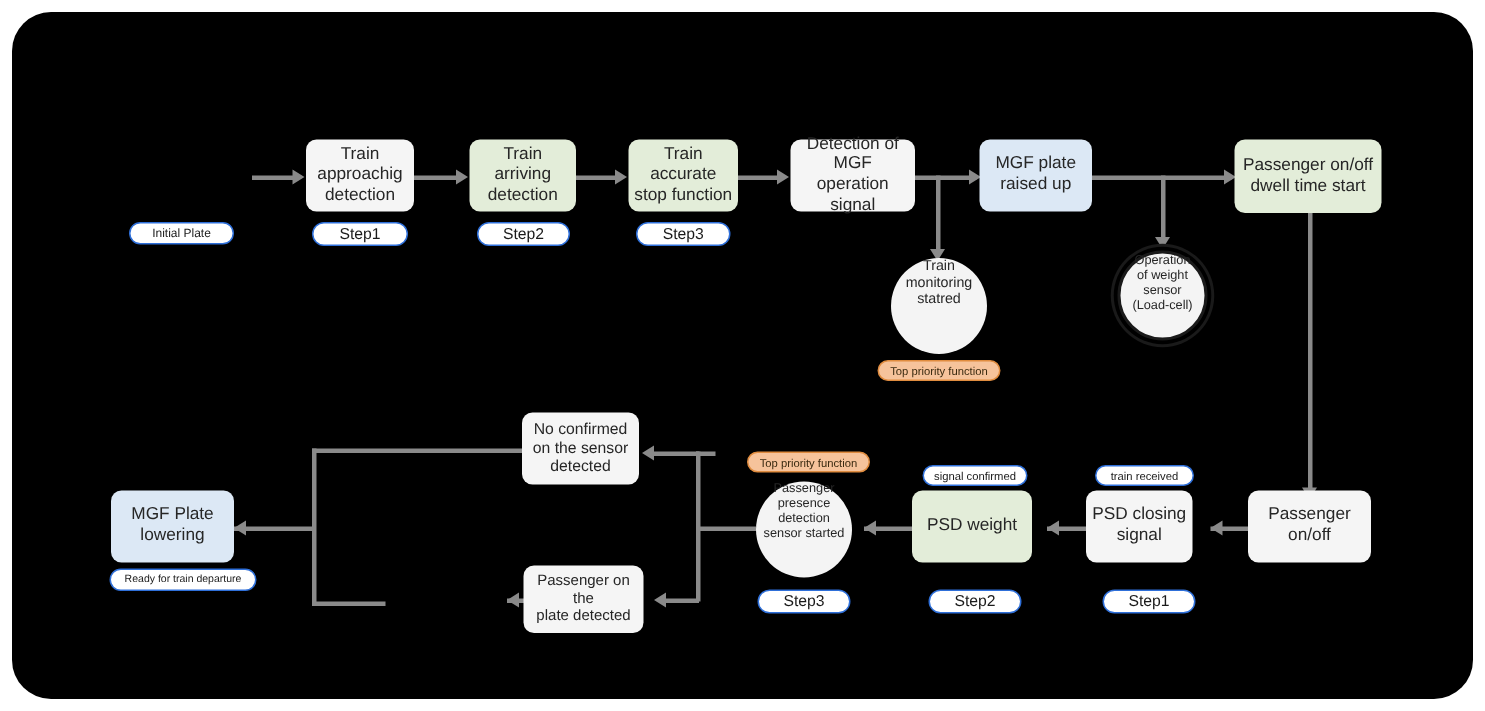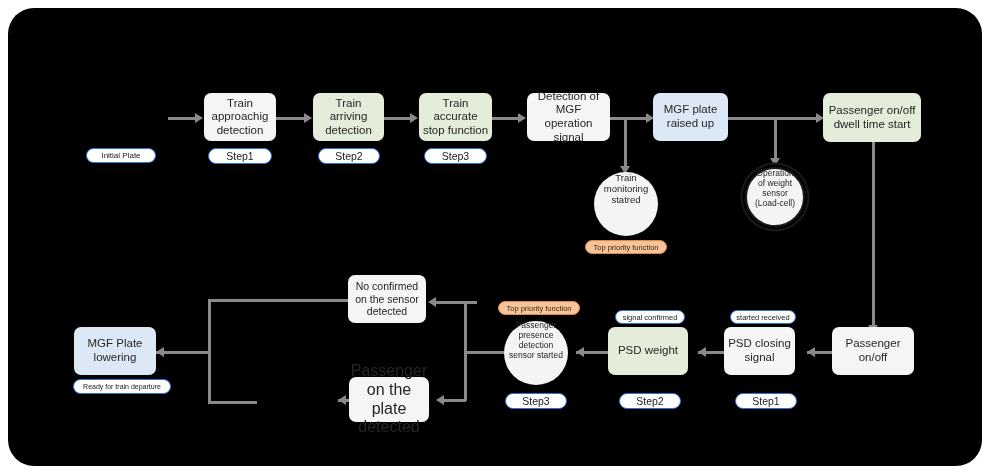--- a/index.html
+++ b/index.html
@@ -127,36 +127,36 @@
   <div class="node white" style="left:824px;top:319px;width:82px;height:48px;font-size:11.5px;white-space:pre-line;"><span>Passenger
 on/off</span></div>
   <div class="node white" style="left:716px;top:319px;width:71px;height:48px;font-size:11.5px;white-space:pre-line;"><span>PSD closing
 signal</span></div>
   <div class="node green" style="left:600px;top:319px;width:80px;height:48px;font-size:11.5px;">
         <span>PSD weight</span>
       </div>
   <div class="node white" style="left:340px;top:267px;width:78px;height:48px;font-size:10.5px;white-space:pre-line;"><span>No confirmed
 on the sensor
 detected</span></div>
-  <div class="node white" style="left:341px;top:369px;width:80px;height:45px;font-size:16px;white-space:pre-line;"><span>Passenger on the
+  <div class="node white" style="left:341px;top:369px;width:80px;height:45px;font-size:10px;white-space:pre-line;"><span>Passenger on the
 plate detected</span></div>
   <div class="node blue" style="left:66px;top:319px;width:82px;height:48px;font-size:11.5px;white-space:pre-line;"><span>MGF Plate
 lowering</span></div>
 
   <div class="circ" style="left:496px;top:313px;width:64px;height:64px;font-size:8.5px;white-space:pre-line;"><span>Passenger
 presence
 detection
 sensor started</span></div>
 
   <div class="pill orange" style="left:490px;top:293px;width:82px;height:14px;font-size:7.5px;">
         <span>Top priority function</span>
       </div>
 
   <div class="pill" style="left:722px;top:302px;width:66px;height:14px;font-size:7.5px;">
-        <span>started received</span>
+        <span>train received</span>
       </div>
   <div class="pill" style="left:607px;top:302px;width:70px;height:14px;font-size:7.5px;text-align:center;">
         <span>signal confirmed</span>
       </div>
 
   <div class="pill" style="left:727px;top:385px;width:62px;height:16px;font-size:10.5px;">
         <span>Step1</span>
       </div>
   <div class="pill" style="left:611px;top:385px;width:62px;height:16px;font-size:10.5px;">
         <span>Step2</span>

